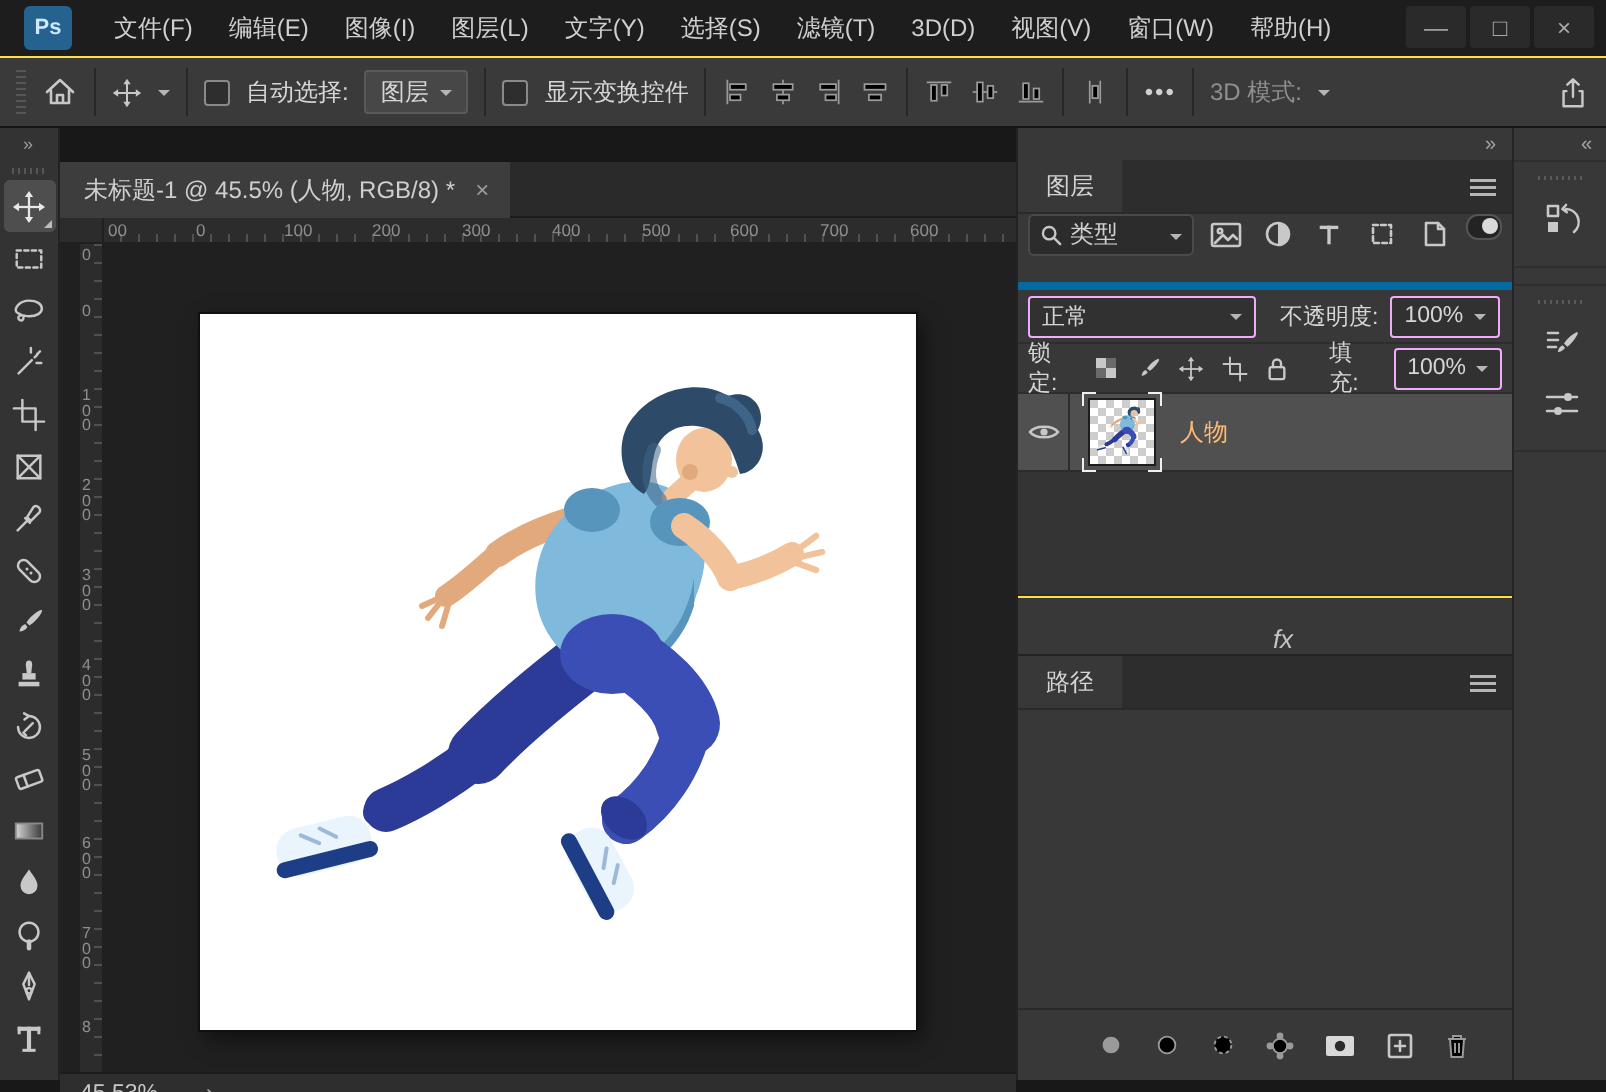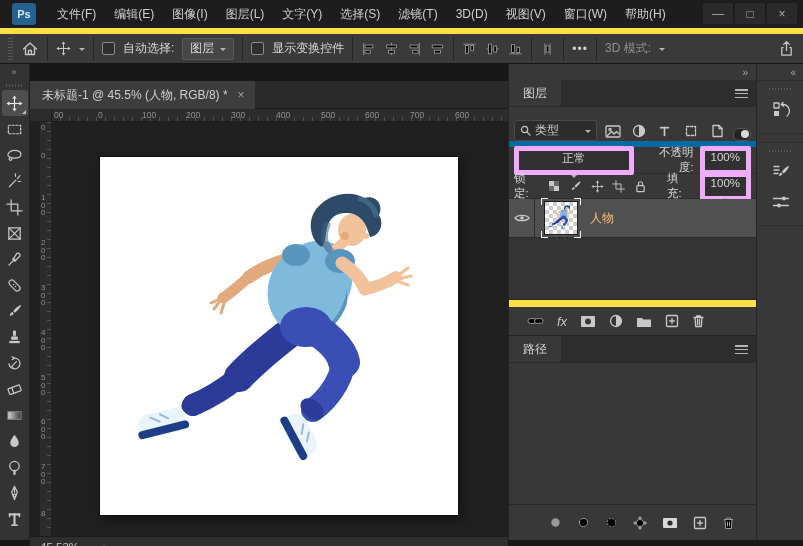--- a/index.html
+++ b/index.html
@@ -10,21 +10,21 @@
   .menubar{position:absolute;top:0;left:0;width:803px;height:28px;background:var(--menubg);
            display:flex;align-items:center;padding-left:12px;box-sizing:border-box;font-size:12px;}
   .pslogo{width:24px;height:22px;border-radius:3px;background:var(--logobg);color:var(--logotext);
           display:flex;align-items:center;justify-content:center;font-weight:bold;font-size:11px;margin-right:12px;}
   .mi{padding:0 9px;color:var(--menutext);line-height:28px;cursor:default;}
   .winctl{position:absolute;right:6px;top:3px;display:flex;gap:2px;}
   .winctl span{width:30px;height:21px;display:flex;align-items:center;justify-content:center;
                color:#a9a9a9;font-size:12px;border-radius:2px;background:#2a2a2a;}
   
   .optbar{position:absolute;top:28px;left:0;width:803px;height:36px;background:var(--barbg);
-          border-top:6px solid #fde047;border-bottom:1px solid #161616;box-sizing:border-box;
+          border-top:1px solid #fde047;border-bottom:1px solid #161616;box-sizing:border-box;
           display:flex;align-items:center;font-size:12px;gap:8px;padding:0 8px;}
   .grip{width:5px;height:22px;background:repeating-linear-gradient(0deg,#565656 0 1px,transparent 1px 3px);}
   .vsep{width:1px;height:24px;background:#272727;}
   .caret{width:0;height:0;border:3.5px solid transparent;border-top-color:#b5b5b5;margin-top:4px;display:inline-block;}
   .chk{width:11px;height:11px;border:1px solid #8a8a8a;border-radius:2px;background:#2e2e2e;display:inline-block;}
   .btnfld{display:inline-flex;align-items:center;gap:6px;background:#474747;border:1px solid #5a5a5a;
           border-radius:2px;height:20px;padding:0 7px;}
   .dimtx{color:var(--dim);}
   .ic{stroke:#c8c8c8;fill:none;stroke-width:1.3;stroke-linecap:round;stroke-linejoin:round;}
   .icf{fill:#c8c8c8;stroke:none;}
@@ -64,45 +64,45 @@
   .statusbar .chv{margin-left:14px;color:#b0b0b0;}
   
   .rightcol{position:absolute;top:64px;left:508px;width:295px;height:476px;background:var(--panelbg);
             border-left:1px solid #232323;box-sizing:border-box;display:flex;}
   .pgroup{width:247px;height:476px;display:flex;flex-direction:column;box-sizing:border-box;}
   .phead{height:16px;display:flex;align-items:center;justify-content:flex-end;padding:0 8px;color:#a5a5a5;font-size:10px;background:var(--panelbg);}
   .ptabs{height:26px;background:var(--headbg);display:flex;align-items:center;border-bottom:1px solid #2a2a2a;}
   .ptab{height:26px;display:flex;align-items:center;padding:0 14px;background:var(--panelbg);font-size:12px;color:#d4d4d4;}
   .burger{margin-left:auto;margin-right:8px;width:13px;height:9px;
           background:repeating-linear-gradient(0deg,#b5b5b5 0 1.4px,transparent 1.4px 3.6px);}
-  .frow{height:34px;display:flex;align-items:flex-end;gap:5px;padding:0 5px;border-bottom:6px solid #0369a1;}
+  .frow{height:34px;display:flex;align-items:flex-start;gap:5px;padding:0 5px;border-bottom:4px solid #0369a1;}
   .search{display:flex;align-items:center;gap:4px;width:86px;height:21px;background:#2c2c2c;border:1px solid #4a4a4a;border-radius:3px;padding:0 5px;box-sizing:border-box;font-size:12px;color:#cfcfcf;}
   .fbtn{width:22px;height:20px;display:flex;align-items:center;justify-content:center;}
   .toggle{width:17px;height:11px;border-radius:6px;background:#232323;border:1px solid #555;position:relative;}
   .toggle i{position:absolute;right:1px;top:1px;width:8px;height:8px;border-radius:50%;background:#dadada;}
   .brow{height:26px;display:flex;align-items:center;gap:6px;padding:0 5px;font-size:11.5px;}
-  .pfld{display:inline-flex;align-items:center;background:#313131;border:5px solid #f0abfc;border-radius:2px;height:19px;padding:0 6px;gap:5px;font-size:11.5px;color:#d6d6d6;flex-direction:column;}
+  .pfld{display:inline-flex;align-items:center;background:#313131;border:1px solid #f0abfc;border-radius:2px;height:19px;padding:0 6px;gap:5px;font-size:11.5px;color:#d6d6d6;}
   .lrow{height:24px;display:flex;align-items:center;gap:7px;padding:0 5px;font-size:11.5px;border-bottom:1px solid #2d2d2d;}
   .lockic{display:flex;align-items:center;justify-content:center;width:15px;height:15px;}
   .llist{height:100px;background:#343434;border-bottom:1px solid #2a2a2a;}
   .lay{height:38px;display:flex;align-items:center;border-bottom:1px solid #2c2c2c;position:relative;}
   .lay.sel{background:#505050;}
   .eyecol{width:26px;height:38px;display:flex;align-items:center;justify-content:center;border-right:1px solid #2c2c2c;box-sizing:border-box;}
   .thumbwrap{position:relative;margin-left:9px;}
   .thumb{width:34px;height:34px;box-sizing:border-box;border:1px solid #1e1e1e;}
   .thumb.checker{background:repeating-conic-gradient(#ffffff 0 25%,#cdcdcd 0 50%) 0 0/8px 8px;}
   .thumb.white{background:#fff;}
   .brk{position:absolute;width:6px;height:6px;border:1.5px solid #f0f0f0;}
   .brk.tl{left:-3px;top:-3px;border-right:none;border-bottom:none;}
   .brk.tr{right:-3px;top:-3px;border-left:none;border-bottom:none;}
   .brk.bl{left:-3px;bottom:-3px;border-right:none;border-top:none;}
   .brk.br{right:-3px;bottom:-3px;border-left:none;border-top:none;}
   .lname{margin-left:12px;font-size:12px;color:#fdba74;}
   .laylock{margin-left:auto;margin-right:12px;}
-  .bbar{height:28px;display:flex;align-items:center;gap:13px;padding:0 0 0 18px;border-top:7px solid #fde047;border-bottom:1px solid #232323;}
+  .bbar{height:28px;display:flex;align-items:center;gap:13px;padding:0 0 0 18px;border-top:1px solid #fde047;border-bottom:1px solid #232323;flex-direction:column;}
   .fx{font-style:italic;font-size:13px;color:#c3c3c3;}
   .pbody{flex:1;background:var(--panelbg);}
   .pbot{height:35px;display:flex;align-items:center;gap:15px;padding-left:40px;border-top:1px solid #2a2a2a;}
   
   .strip{width:48px;height:476px;border-left:1px solid #262626;box-sizing:border-box;background:var(--panelbg);}
   .strip .phead{justify-content:flex-end;}
   .sgroup{border-top:1px solid #2e2e2e;border-bottom:1px solid #2e2e2e;padding:4px 0 8px;}
   .sgrip{height:8px;margin:0 12px 2px;background:repeating-linear-gradient(90deg,#5a5a5a 0 1px,transparent 1px 3px);background-size:100% 2px;background-position:center;background-repeat:no-repeat;}
   .sbtn{width:48px;height:30px;display:flex;align-items:center;justify-content:center;}
   

